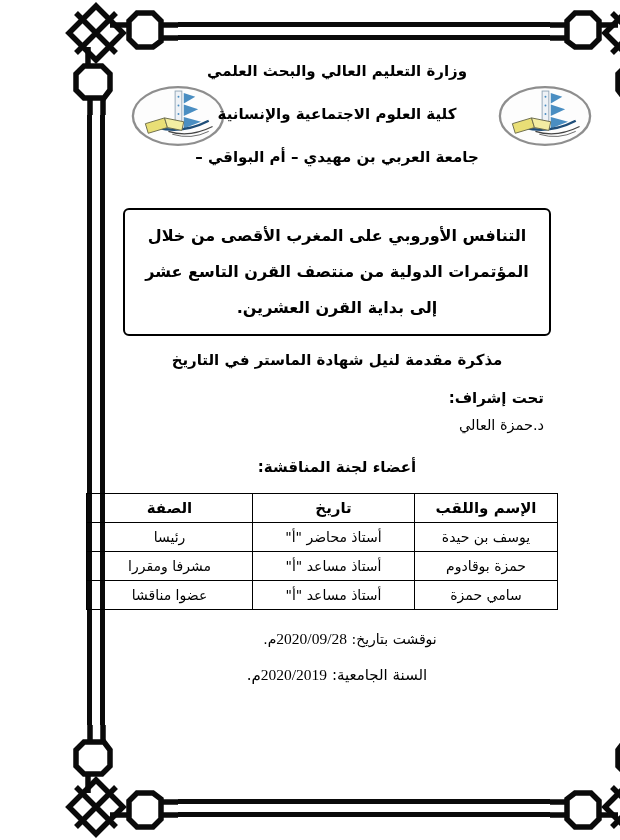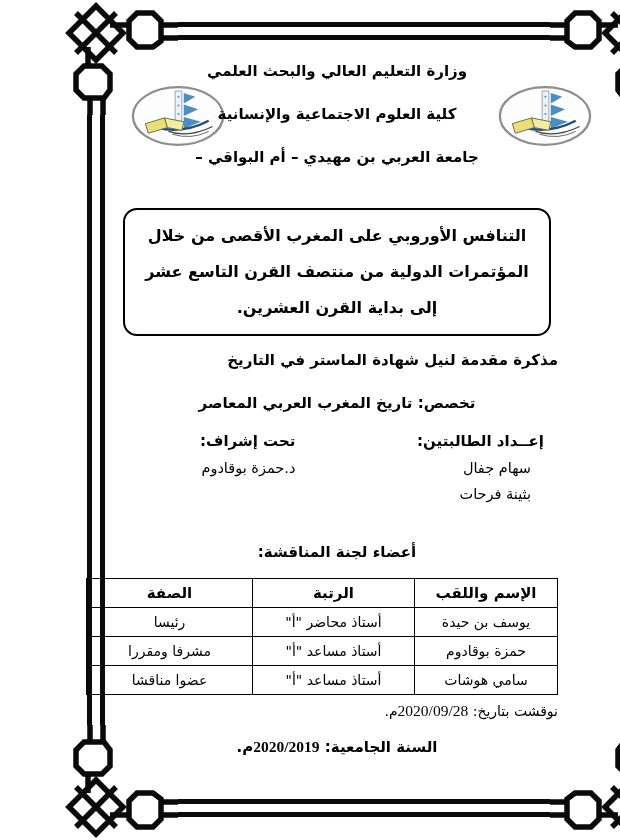--- a/index.html
+++ b/index.html
@@ -23,37 +23,37 @@
   .c-bl{left:9px;top:725px;transform:scaleY(-1);}
   .c-br{left:496px;top:725px;transform:scale(-1,-1);}
   
   .logo{position:absolute;width:96px;height:64px;}
   .logo-left{left:76px;top:84px;}
   .logo-right{left:443px;top:84px;}
   
   .content{position:absolute;left:62px;right:62px;top:62px;text-align:center;}
   .hline{font-weight:bold;font-size:15px;line-height:1.25;margin:0 0 24px;}
   .title-box{
-    width:404px;margin:42px auto 0;border:2.5px solid #000;border-radius:14px;
+    width:404px;margin:42px auto 0;border:2.5px solid #000;border-radius:6px;
     padding:8px 10px;font-weight:bold;font-size:16px;line-height:2.25;
   }
-  .memo{margin-top:15px;font-weight:bold;font-size:15px;text-align:right;}
+  .memo{margin-top:15px;font-weight:bold;font-size:15px;}
   .spec{margin-top:25px;font-weight:bold;font-size:15px;}
   .cols{margin-top:20px;display:flex;justify-content:space-between;
         padding:0 14px 0 40px;text-align:right;}
   .col .lbl{font-weight:bold;font-size:15px;margin-left:44px;}
   .col .line{margin-top:10px;font-size:14.5px;}
   .col-right .line{padding-left:0;padding-right:13px;}
-  .committee-heading{margin-top:41px;font-weight:bold;font-size:15px;}
+  .committee-heading{margin-top:25px;font-weight:bold;font-size:15px;}
   table{width:444px;margin:17px auto 0;border-collapse:collapse;table-layout:fixed;}
   th,td{border:1.6px solid #000;height:28px;text-align:center;vertical-align:middle;padding:0 4px;}
   th{font-weight:bold;font-size:15px;}
   td{font-size:14px;}
-  .defense{margin-top:7px;text-align:right;margin-left:26px;font-size:14px;}
-  .year{margin-top:18px;font-weight:bold;font-size:15px;}
+  .defense{margin-top:20px;text-align:center;margin-left:26px;font-size:14px;}
+  .year{margin-top:18px;font-weight:normal;font-size:15px;}
   .digits{font-family:"Liberation Serif","DejaVu Serif",serif;font-size:15.5px;font-weight:inherit;}
 </style>
 </head>
 <body>
 
 <svg width="0" height="0" style="position:absolute" aria-hidden="true">
   <defs>
     <g id="corner-knot" fill="none" stroke="#0a0a0a" stroke-width="5.5">
       <path d="M33,6 L60,33 L33,60 L6,33 Z"></path>
       <path d="M13,13 L53,53 M53,13 L13,53"></path>
@@ -114,57 +114,51 @@
   <div class="content">
     <p class="hline">وزارة التعليم العالي والبحث العلمي</p>
     <p class="hline">كلية العلوم الاجتماعية والإنسانية</p>
     <p class="hline">جامعة العربي بن مهيدي – أم البواقي –</p>
 
     <div class="title-box">
       <span>التنافس الأوروبي على المغرب الأقصى من خلال المؤتمرات الدولية من منتصف القرن التاسع عشر إلى بداية القرن العشرين.</span>
     </div>
 
     <p class="memo">مذكرة مقدمة لنيل شهادة الماستر في التاريخ</p>
-    <p class="spec">تخصص: تاريخ المغرب العربي المعاصر</p>
 
     <div class="cols">
-      <div class="col col-right">
-        <div class="lbl">إعــداد الطالبتين:</div>
-        <div class="line">سهام جفال</div>
-        <div class="line">بثينة فرحات</div>
-      </div>
       <div class="col col-left">
         <div class="lbl">تحت إشراف:</div>
-        <div class="line">د.حمزة بوقادوم</div>
+        <div class="line">د.حمزة العالي</div>
       </div>
     </div>
 
     <p class="committee-heading">أعضاء لجنة المناقشة:</p>
 
     <table>
       <thead>
         <tr>
           <th style="width:134px;">الإسم واللقب</th>
-          <th style="width:153px;">الرتبة</th>
+          <th style="width:153px;">تاريخ</th>
           <th style="width:157px;">الصفة</th>
         </tr>
       </thead>
       <tbody>
         <tr>
           <td>يوسف بن حيدة</td>
           <td>أستاذ محاضر "أ"</td>
           <td>رئيسا</td>
         </tr>
         <tr>
           <td>حمزة بوقادوم</td>
           <td>أستاذ مساعد "أ"</td>
           <td>مشرفا ومقررا</td>
         </tr>
         <tr>
-          <td>سامي هوشات</td>
+          <td>سامي حمزة</td>
           <td>أستاذ مساعد "أ"</td>
           <td>عضوا مناقشا</td>
         </tr>
       </tbody>
     </table>
 
     <p class="defense"><span>نوقشت بتاريخ:</span> <span class="digits">2020/09/28</span><span>م.</span></p>
 
     <p class="year"><span>السنة الجامعية:</span> <span class="digits">2020/2019</span><span>م.</span></p>
   </div>

